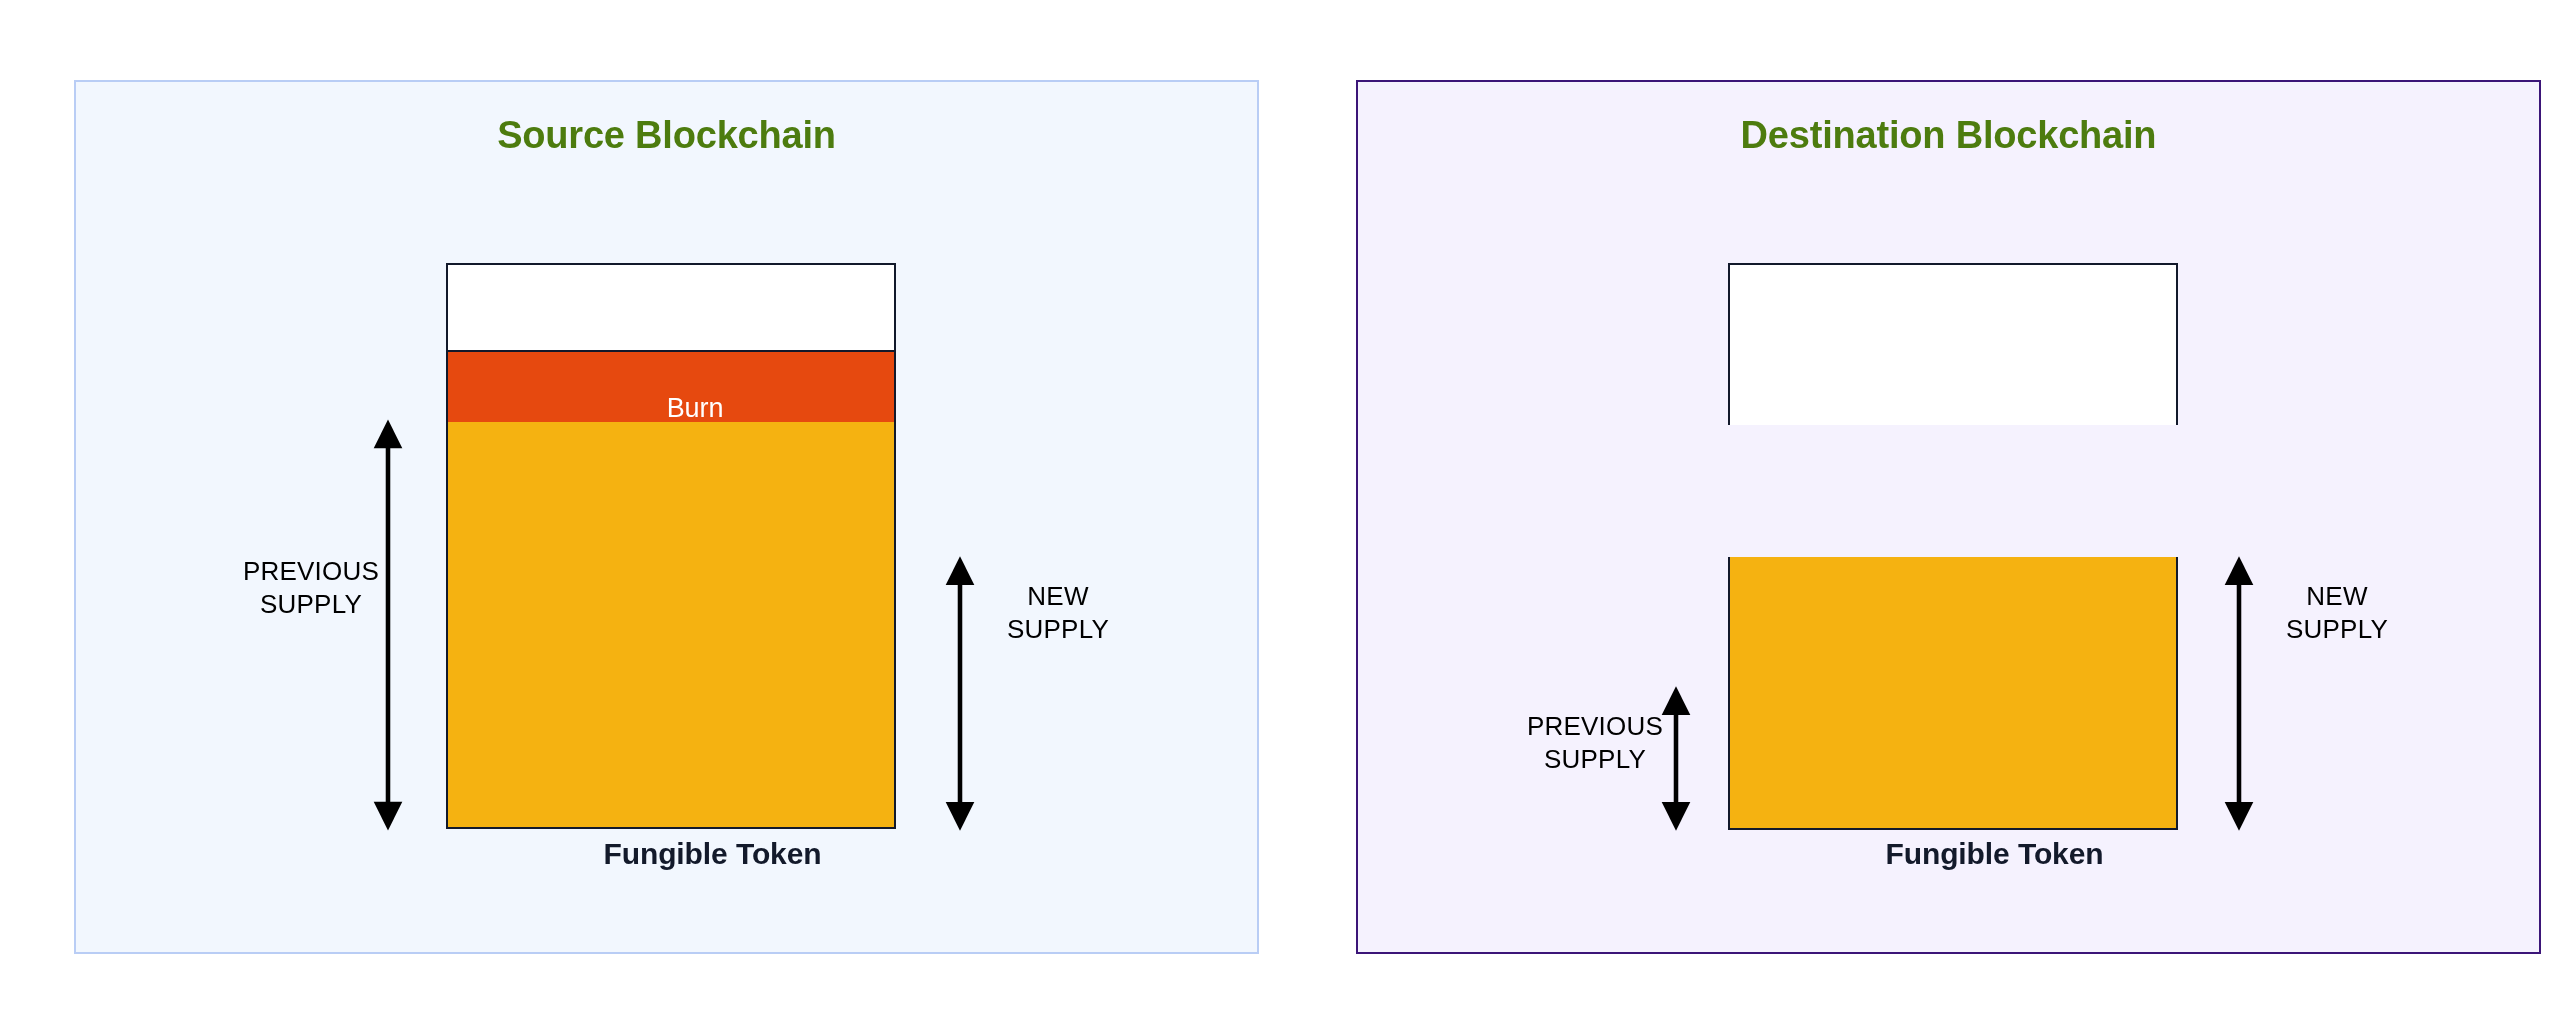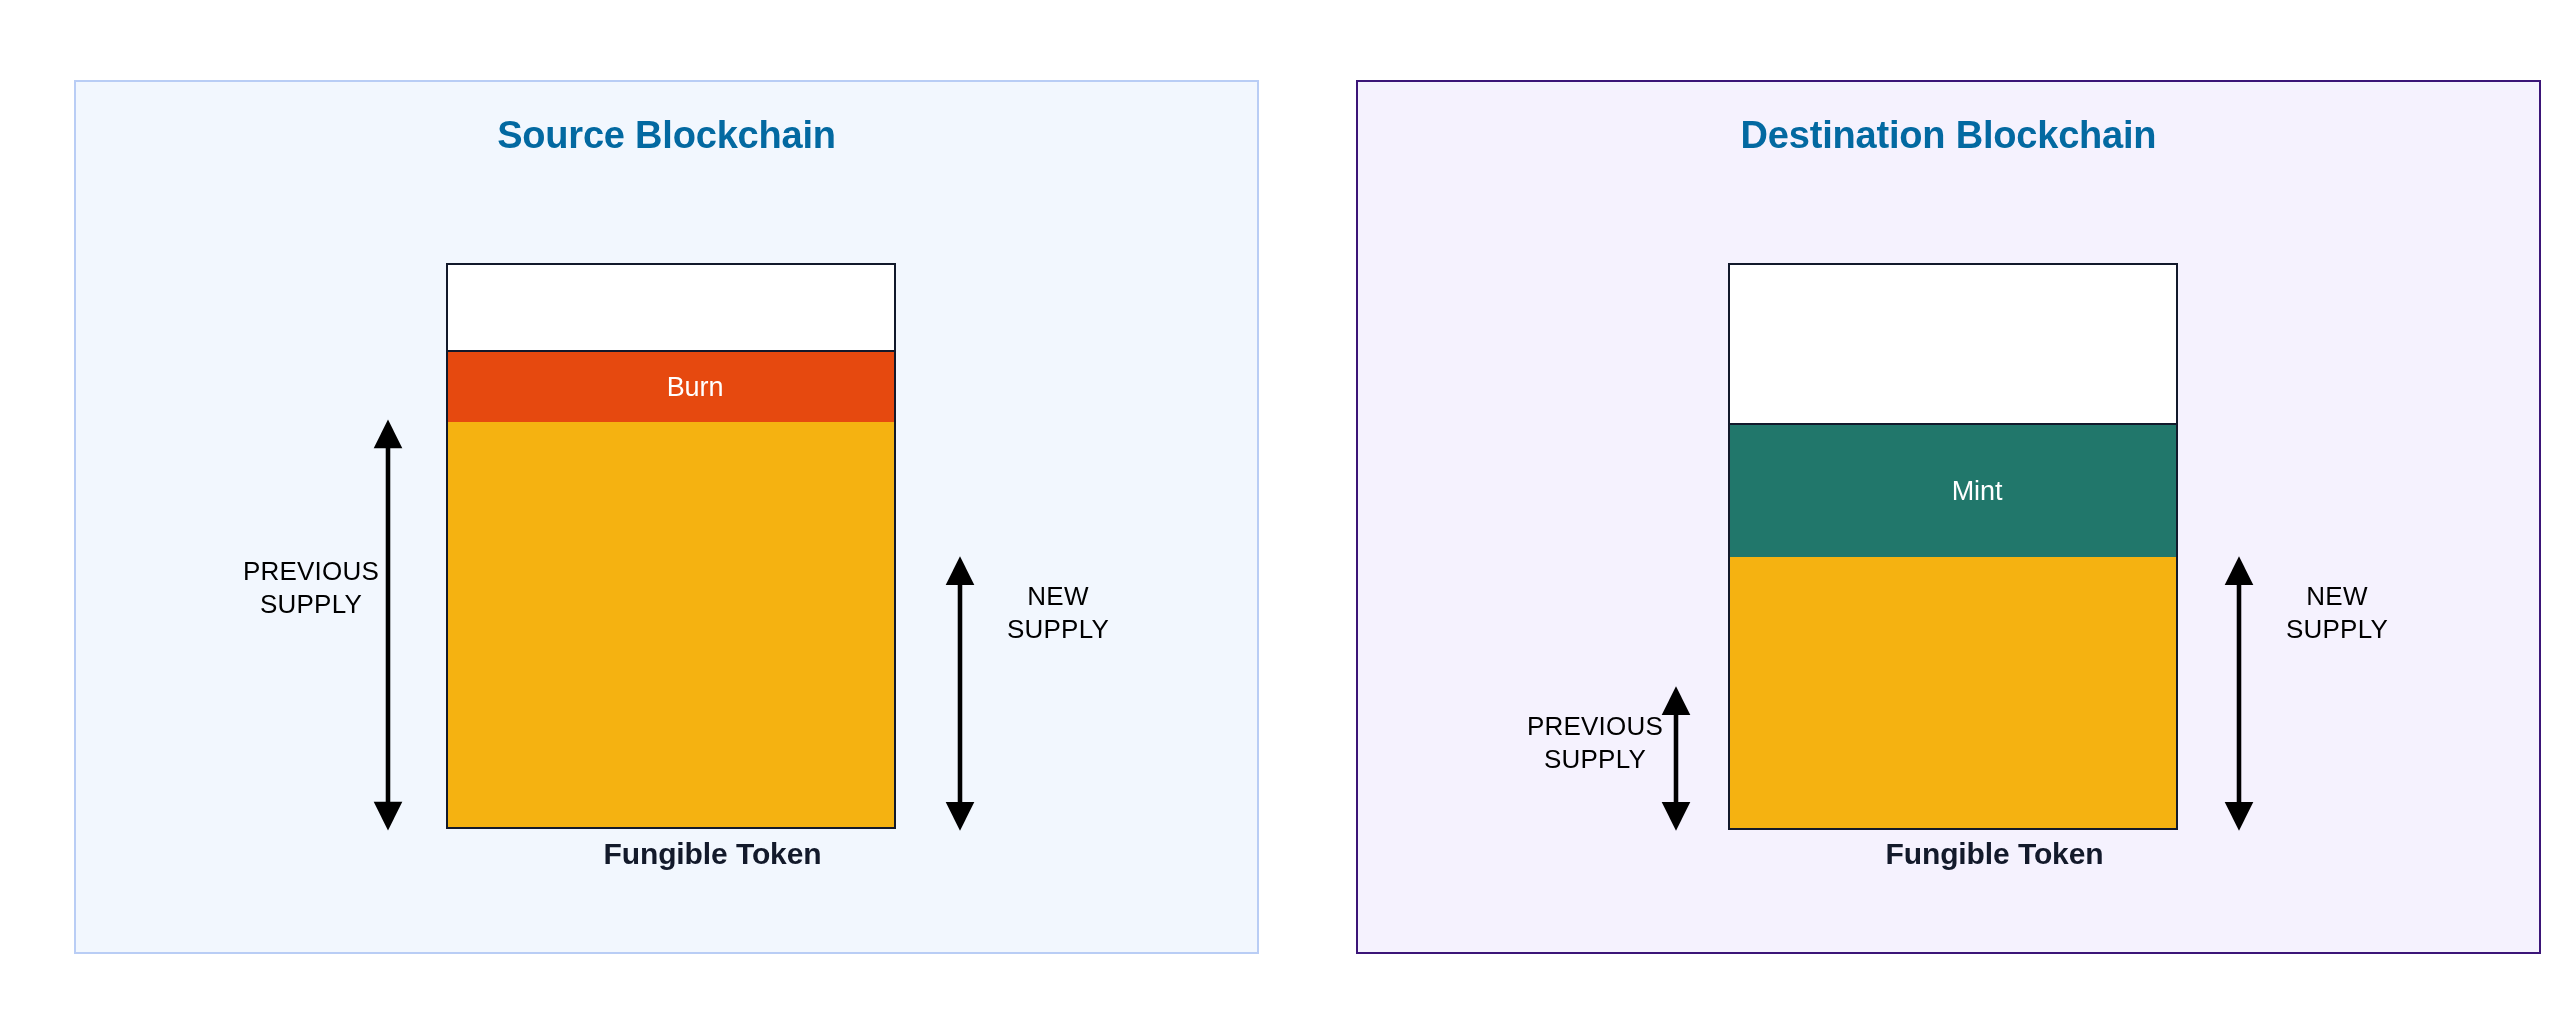--- a/index.html
+++ b/index.html
@@ -7,32 +7,32 @@
        font-family:"Liberation Sans","DejaVu Sans",sans-serif;}
 
   .panel{position:absolute;box-sizing:border-box;}
 
   #panel-source{left:74px;top:80px;width:1185px;height:874px;
     background:#f2f7fe;border:2.6px solid #b9cdf5;}
   #panel-destination{left:1356px;top:80px;width:1185px;height:874px;
     background:#f5f2fe;border:2.6px solid #3b1578;}
 
   .panel-title{position:absolute;top:34px;left:0;width:100%;text-align:center;
-    font-size:38px;font-weight:700;color:#0369a1;letter-spacing:-0.2px;
+    font-size:38px;font-weight:700;color:#4d7c0f;letter-spacing:-0.2px;
     line-height:1;white-space:nowrap;}
 
   .panel-caption{position:absolute;top:757px;left:0;width:100%;text-align:center;
     font-size:30px;font-weight:700;color:#131a2b;letter-spacing:-0.1px;
     line-height:1;white-space:nowrap;margin-left:46px;}
 
   
   .token-bar{position:absolute;left:370px;top:181px;width:450px;height:566px;
     box-sizing:border-box;}
   .seg{position:absolute;left:0;width:100%;box-sizing:border-box;
-    border:2px solid #12192b;display:flex;align-items:center;justify-content:center;padding-left:48px;}
+    border:2px solid #12192b;display:flex;align-items:flex-end;justify-content:center;padding-left:48px;}
   .seg-label{font-size:27px;font-weight:400;color:#ffffff;line-height:1;
     letter-spacing:-0.1px;white-space:nowrap;}
 
   
   #seg-source-empty{top:0;height:89px;background:#ffffff;border-bottom-width:0;}
   #seg-source-burn{top:87px;height:74px;background:#e6490f;}
   #seg-source-remaining{top:159px;height:407px;background:#f5b211;border-top-width:0;}
 
   
   #seg-dest-empty{top:0;height:162px;background:#ffffff;border-bottom-width:0;}
@@ -109,23 +109,20 @@
 <div class="panel" id="panel-destination">
 
   <div class="panel-title">Destination Blockchain</div>
 
   <div class="token-bar">
 
     <div class="seg" id="seg-dest-empty">
       <span class="seg-label"></span>
     </div>
 
-    <div class="seg" id="seg-dest-mint">
-      <span class="seg-label">Mint</span>
-    </div>
 
     <div class="seg" id="seg-dest-previous">
       <span class="seg-label"></span>
     </div>
   </div>
 
   <div class="measure" id="measure-dest-previous">
     <svg width="26" height="145" viewBox="0 0 40 222">
       <line x1="20" y1="22" x2="20" y2="200" stroke="#000000" stroke-width="7"></line>
       <polygon points="20,0 42,44 -2,44" fill="#000000"></polygon>

